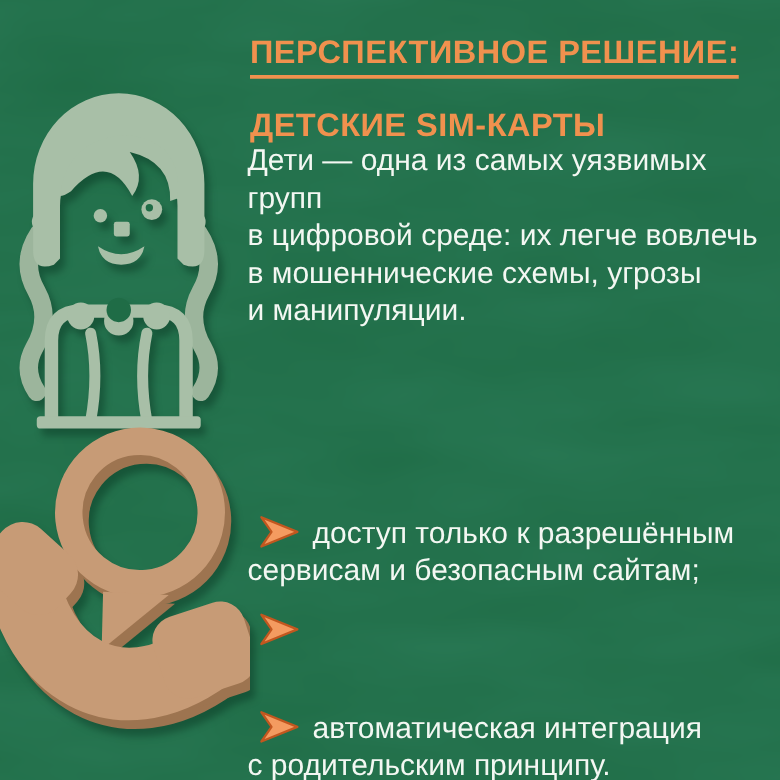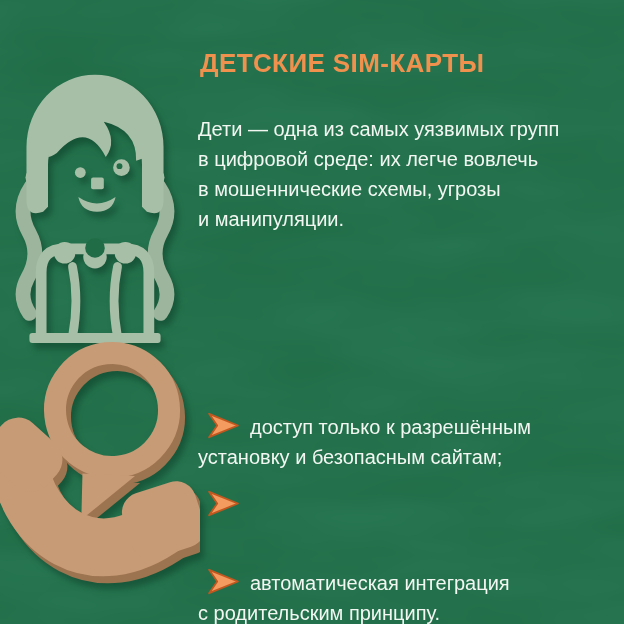--- a/index.html
+++ b/index.html
@@ -12,21 +12,21 @@
   .girl{position:absolute;left:2px;top:50px;filter:drop-shadow(4px 6px 3px rgba(0,35,20,.35));}
   .phone{position:absolute;left:-6px;top:322px;filter:drop-shadow(4px 6px 3px rgba(0,35,20,.35));}
   .col{position:absolute;left:198px;top:0;width:426px;height:624px;}
   .title{position:absolute;left:2px;top:26px;margin:0;color:#f0914e;
     font-size:26px;line-height:31px;font-weight:800;letter-spacing:.4px;
     text-transform:uppercase;}
   .title .t1{display:table;border-bottom:3px solid #f0914e;padding-bottom:3px;white-space:nowrap;}
   .title .t2{display:block;margin-top:22px;white-space:nowrap;}
   .para,.bullet{
     position:absolute;left:0;width:426px;margin:0;color:#f3f7f2;
-    font-size:20px;line-height:30px;font-weight:500;white-space:pre-line;
+    font-size:24px;line-height:30px;font-weight:500;white-space:pre-line;
   }
   .p1{top:114px;}
   .p2{top:249px;}
   .b1{top:382px;}
   .b2{top:460px;}
   .b3{top:538px;}
   .arrow{width:33px;height:27px;margin:0 10px 0 9px;vertical-align:-5px;}
 </style>
 </head>
 <body>
@@ -95,34 +95,35 @@
       </g>
       <path d="M24,138 C34,208 98,256 172,202" fill="none" stroke-width="58" stroke-linecap="round"></path>
       <rect x="-8" y="104" width="74" height="58" rx="22" stroke="none" transform="rotate(42 30 135)"></rect>
       <rect x="132" y="164" width="76" height="68" rx="20" stroke="none" transform="rotate(-18 170 200)"></rect>
     </g>
   </svg>
 
   <div class="col">
 
     <h1 class="title">
+      <span class="t1">ПЕРСПЕКТИВНОЕ РЕШЕНИЕ:</span>
       <span class="t2">ДЕТСКИЕ SIM-КАРТЫ</span>
     </h1>
 
     <p class="para p1">Дети — одна из самых уязвимых групп
 в цифровой среде: их легче вовлечь
 в мошеннические схемы, угрозы
 и манипуляции.</p>
 
 
     <div class="bullet b1">
       <svg class="arrow" viewBox="0 0 36 30" aria-hidden="true">
         <polygon points="2,2 34,15 2,28 11,15" fill="#f49b60" stroke="#c2571f" stroke-width="2" stroke-linejoin="round"></polygon>
       </svg><span>доступ только к разрешённым
-установку и безопасным сайтам;</span>
+сервисам и безопасным сайтам;</span>
     </div>
 
     <div class="bullet b2">
       <svg class="arrow" viewBox="0 0 36 30" aria-hidden="true">
         <polygon points="2,2 34,15 2,28 11,15" fill="#f49b60" stroke="#c2571f" stroke-width="2" stroke-linejoin="round"></polygon>
       </svg>
     </div>
 
     <div class="bullet b3">
       <svg class="arrow" viewBox="0 0 36 30" aria-hidden="true">

